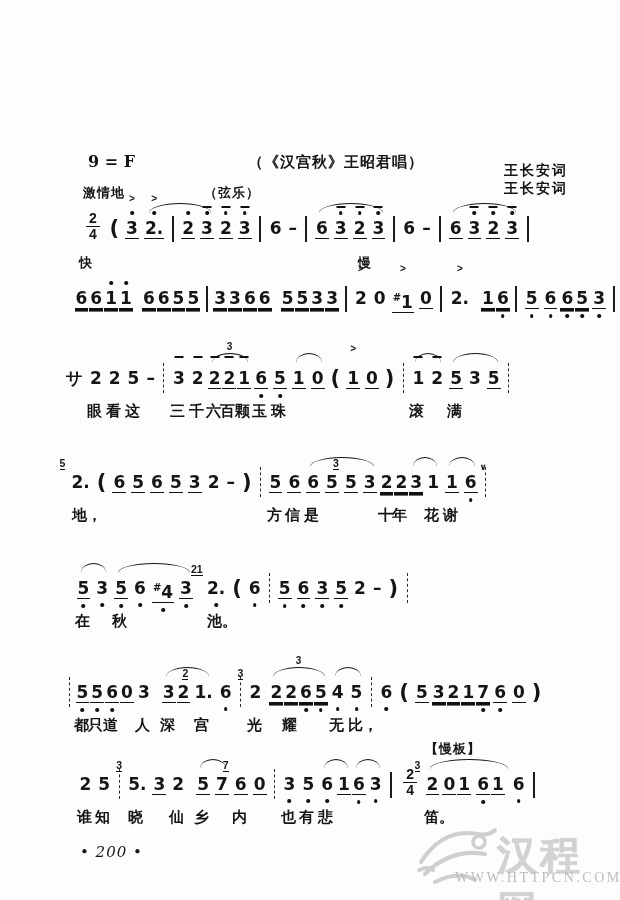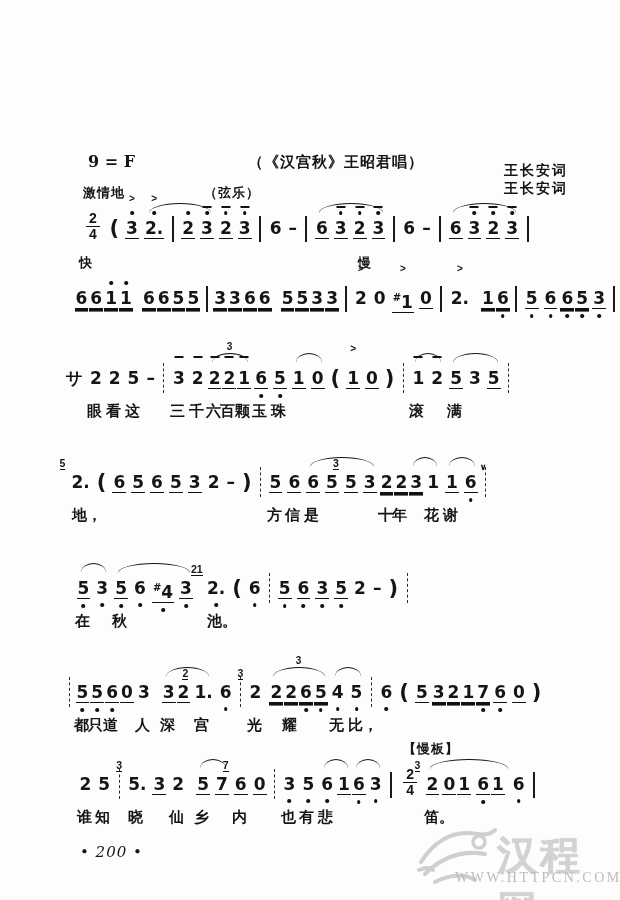--- a/index.html
+++ b/index.html
@@ -354,21 +354,21 @@
           <span class="tok tt"><span class="txt u1">6</span><span class="dotB"></span></span>
           <span class="tok tt"><span class="txt u1">1</span></span>
           <span class="spacer" style="width: 4px;"></span>
           <span class="tok"><span class="txt">6</span><span class="dotB"></span></span>
           <span class="bar"></span>
         </div>
         <span class="arc" style="left: 123.5px; width: 26.7px;"></span>
         <span class="arc" style="left: 247.5px; width: 24.7px;"></span>
         <span class="arc" style="left: 279.5px; width: 24.7px;"></span>
         <span class="arc" style="left: 353.5px; width: 78.7px;"></span>
-        <span class="lbl" style="left: 327px;">【慢板】</span>
+        <span class="lbl" style="left: 349px;">【慢板】</span>
         <span class="lyr" style="left: 1px;">谁</span>
         <span class="lyr" style="left: 19px;">知</span>
         <span class="lyr" style="left: 52px;">晓</span>
         <span class="lyr" style="left: 93px;">仙</span>
         <span class="lyr" style="left: 118px;">乡</span>
         <span class="lyr" style="left: 156px;">内</span>
         <span class="lyr" style="left: 205px;">也</span>
         <span class="lyr" style="left: 223px;">有</span>
         <span class="lyr" style="left: 242px;">悲</span>
         <span class="lyr" style="left: 348px;">笛。</span>

